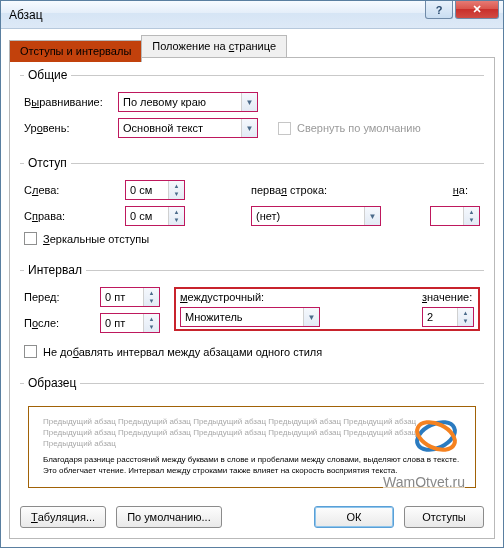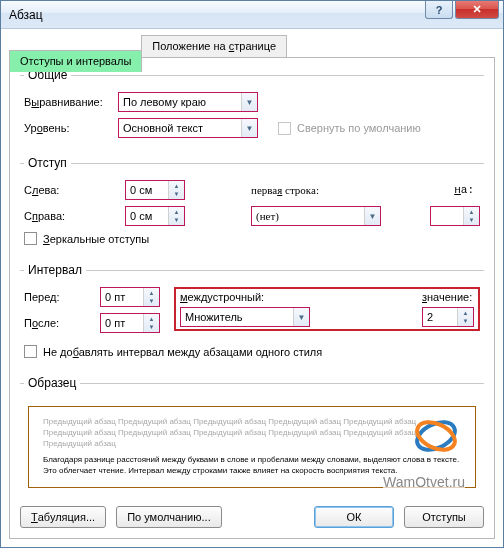--- a/index.html
+++ b/index.html
@@ -68,22 +68,22 @@
 .tab {
   padding: 4px 10px 5px 10px;
   border: 1px solid #b9b9b9;
   border-bottom: none;
   margin-right: -1px;
   background: #f0f0f0;
   font-size: 11px;
   position: relative;
 }
 .tab.active {
-  background: #86efac;
-  top: 15px;
+  background: #c2410c;
+  top: 5px;
 }
 .tab u { text-decoration: underline; }
 .panel {
   border: 1px solid #b9b9b9;
   border-top: none;
   padding: 6px 10px 6px 10px;
 }
 fieldset {
   border: none;
   border-top: 1px solid #c9c9c9;
@@ -136,21 +136,21 @@
   background: #fff;
   flex-shrink: 0;
 }
 .grid3 {
   display: grid;
   grid-template-columns: 95px 100px 1fr auto;
   align-items: center;
   row-gap: 6px;
   column-gap: 6px;
 }
-.grid3 .col3lbl { margin-left: 20px; font-family: Liberation Serif, serif; }
+.grid3 .col3lbl { margin-left: 20px; }
 .grid3 .col4 { justify-self: end; display:flex; align-items:center; gap:4px; }
 .w-spin { width: 60px; }
 .w-combo-s { width: 140px; }
 .w-combo-m { width: 130px; }
 .highlight-box {
   border: 2px solid #c8232c;
   padding: 2px 4px;
   margin-left: 10px;
   display: grid;
   grid-template-columns: 1fr auto;
@@ -203,21 +203,21 @@
   font-size: 11px;
   display: inline-flex;
   align-items: center;
   justify-content: center;
   padding: 0 10px;
 }
 .btn-std.ok {
   border: 1px solid #5a9fd6;
   box-shadow: 0 0 0 1px #8ec5ec inset;
 }
-.col4 .ulbl { margin-right: 6px; font-family: Liberation Mono, monospace; }
+.col4 .ulbl { margin-right: 12px; }
 </style>
 </head>
 <body>
 
 <div class="window">
   <div class="titlebar">
     <span class="title">Абзац</span>
     <div class="controls">
       <div class="btn help">?</div>
       <div class="btn close">✕</div>
@@ -320,21 +320,21 @@
                   <span class="arrows">
                     <span>▲</span>
                     <span>▼</span>
                   </span>
                 </div>
             </div>
           </div>
           <div class="highlight-box" style="flex:1">
             <span><u>м</u><span>еждустрочный:</span></span>
             <span><u>з</u><span>начение:</span></span>
-            <div class="combo" style="width:130px">
+            <div class="combo" style="width:140px">
                 <span class="val">Множитель</span>
                 <span class="arrow">▼</span>
               </div>
             <div class="spin" style="width:52px">
                 <span class="val">2</span>
                 <span class="arrows">
                   <span>▲</span>
                   <span>▼</span>
                 </span>
               </div>

